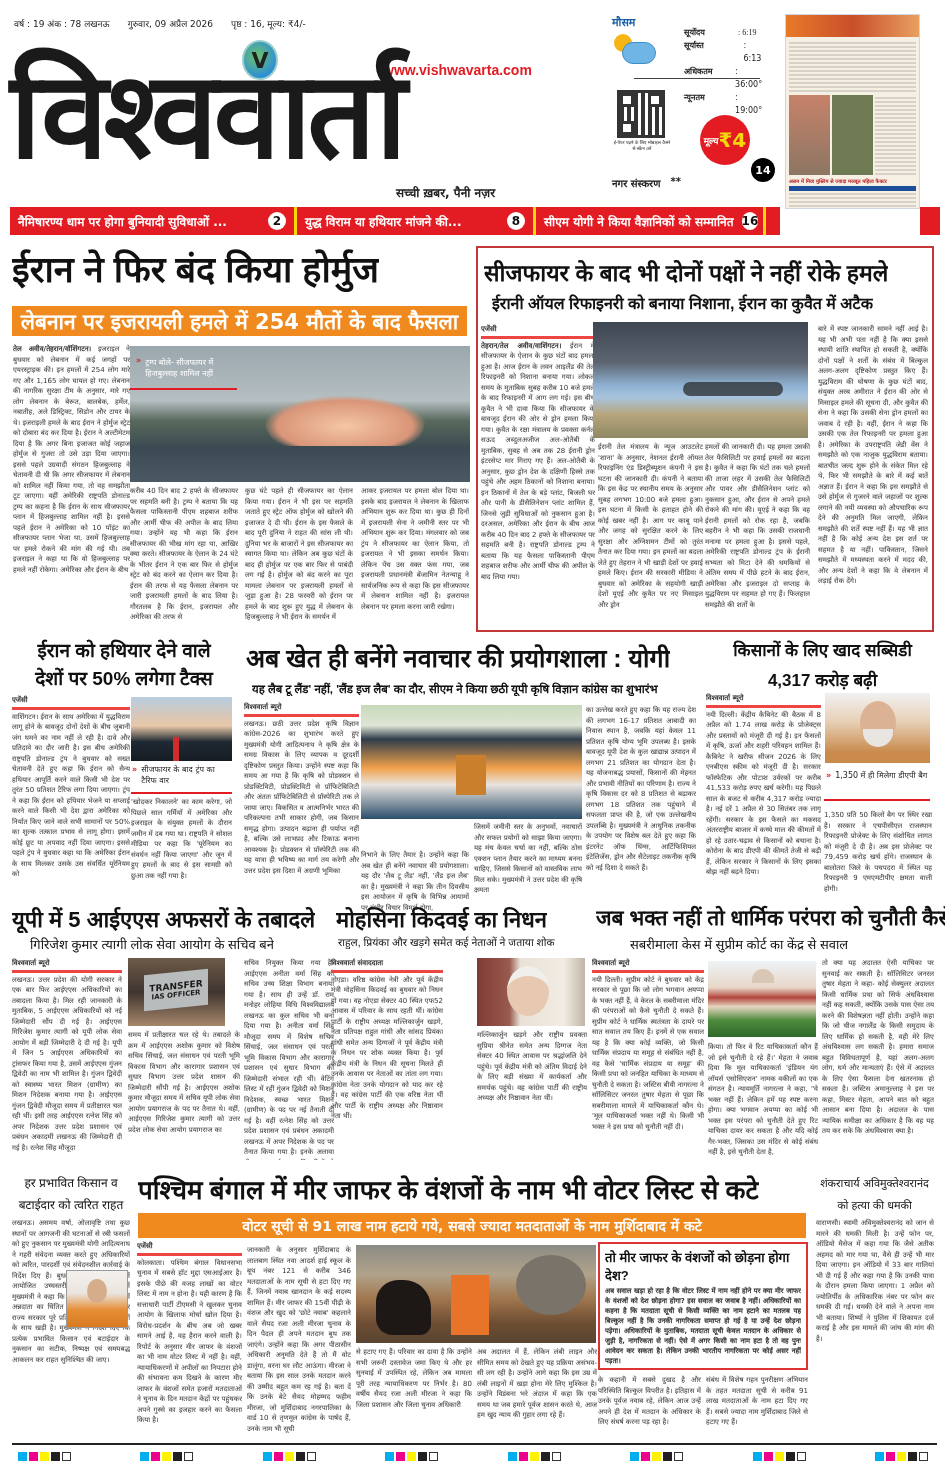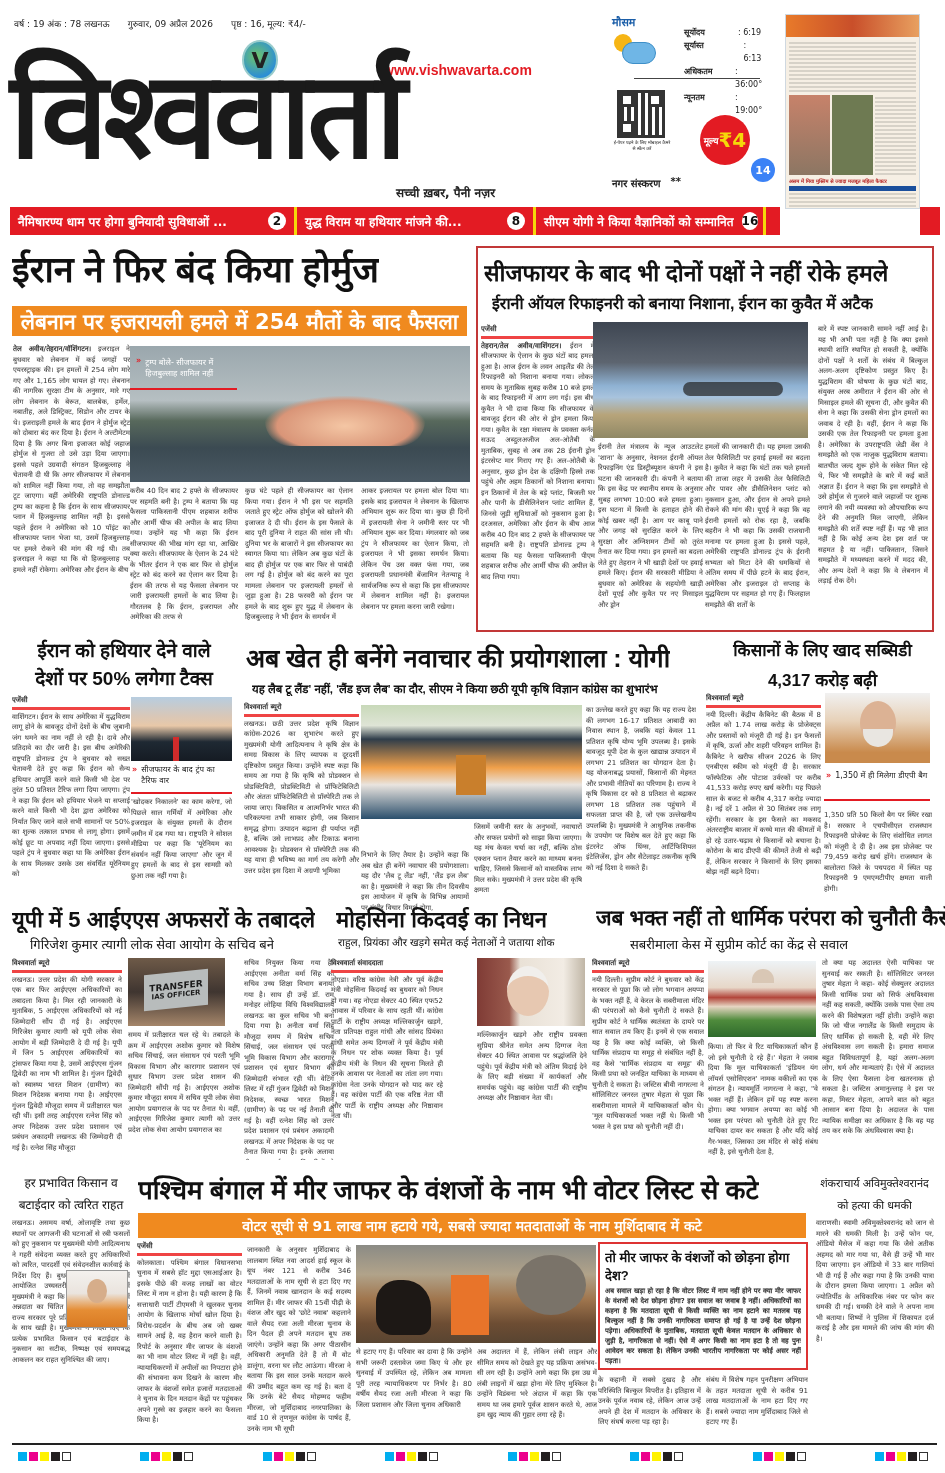--- a/index.html
+++ b/index.html
@@ -39,21 +39,21 @@
 
 <div class="abs" style="left:396px;top:184px;font-size:12px;font-weight:bold;color:#222;">सच्ची ख़बर, पैनी नज़र</div>
 
 <div class="abs" style="left:612px;top:14px;width:150px;height:62px;">
   <div style="color:#1b5ea8;font-weight:bold;font-size:11px;">मौसम</div>
   <div style="position:absolute;left:2px;top:20px;width:42px;height:32px;">
     <div style="position:absolute;left:0;top:0;width:18px;height:18px;border-radius:50%;background:#f6b515;"></div>
     <div style="position:absolute;left:8px;top:8px;width:34px;height:22px;border-radius:12px;background:#6fb6e6;border:1px solid #3d8fc8;"></div>
   </div>
   <div style="position:absolute;left:72px;top:12px;font-size:8px;line-height:13px;">
-    <div style="display:flex;gap:14px;">
+    <div style="display:flex;gap:14px;font-family:Liberation Serif, serif;">
         <span style="width:40px;font-weight:bold;">सूर्योदय</span>
         <span>: 6:19</span>
       </div>
     <div style="display:flex;gap:22px;">
         <span style="width:40px;font-weight:bold;">सूर्यास्त</span>
         <span>: 6:13</span>
       </div>
     <div style="display:flex;gap:14px;">
         <span style="width:40px;font-weight:bold;">अधिकतम</span>
         <span>: 36:00°</span>
@@ -71,21 +71,21 @@
   <div style="position:absolute;left:0;top:0;width:14px;height:14px;border:3px solid #111;background:#fff;"></div>
   <div style="position:absolute;right:0;top:0;width:14px;height:14px;border:3px solid #111;background:#fff;"></div>
   <div style="position:absolute;left:0;bottom:0;width:14px;height:14px;border:3px solid #111;background:#fff;"></div>
 </div>
 <div class="abs" style="left:612px;top:140px;width:60px;font-size:4.5px;line-height:6px;text-align:center;">ई-पेपर पढ़ने के लिए मोबाइल कैमरे से स्कैन करें</div>
 
 <div class="abs" style="left:700px;top:115px;width:50px;height:50px;border-radius:50%;background:#e31b23;display:flex;align-items:center;justify-content:center;color:#f5d90a;font-weight:bold;">
   <span style="font-size:9px;color:#fff;">मूल्य</span>
   <span style="font-size:20px;line-height:20px;">₹4</span>
 </div>
-<div class="abs" style="left:751px;top:158px;width:24px;height:24px;border-radius:50%;background:#3b82f6;color:#fff;font-weight:bold;font-size:11px;display:flex;align-items:center;justify-content:center;">14</div>
+<div class="abs" style="left:751px;top:158px;width:24px;height:24px;border-radius:50%;background:#000000;color:#fff;font-weight:bold;font-size:11px;display:flex;align-items:center;justify-content:center;">14</div>
 
 <div class="abs" style="left:612px;top:176px;font-size:10px;font-weight:bold;display:flex;gap:10px;">
   <span>नगर संस्करण</span>
   <span>**</span>
 </div>
 
 <div class="abs" style="left:785px;top:14px;width:135px;height:195px;border:1px solid #cfd8e0;background:#f6efe4;overflow:hidden;">
   <div style="height:22px;background:linear-gradient(90deg,#e87a2a,#c94f2a,#e8a060);"></div>
   <div style="margin:3px;height:52px;background:repeating-linear-gradient(0deg,#d7d2c8 0 2px,#f6efe4 2px 4px);"></div>
   <div style="display:flex;gap:2px;margin:3px;height:80px;">

